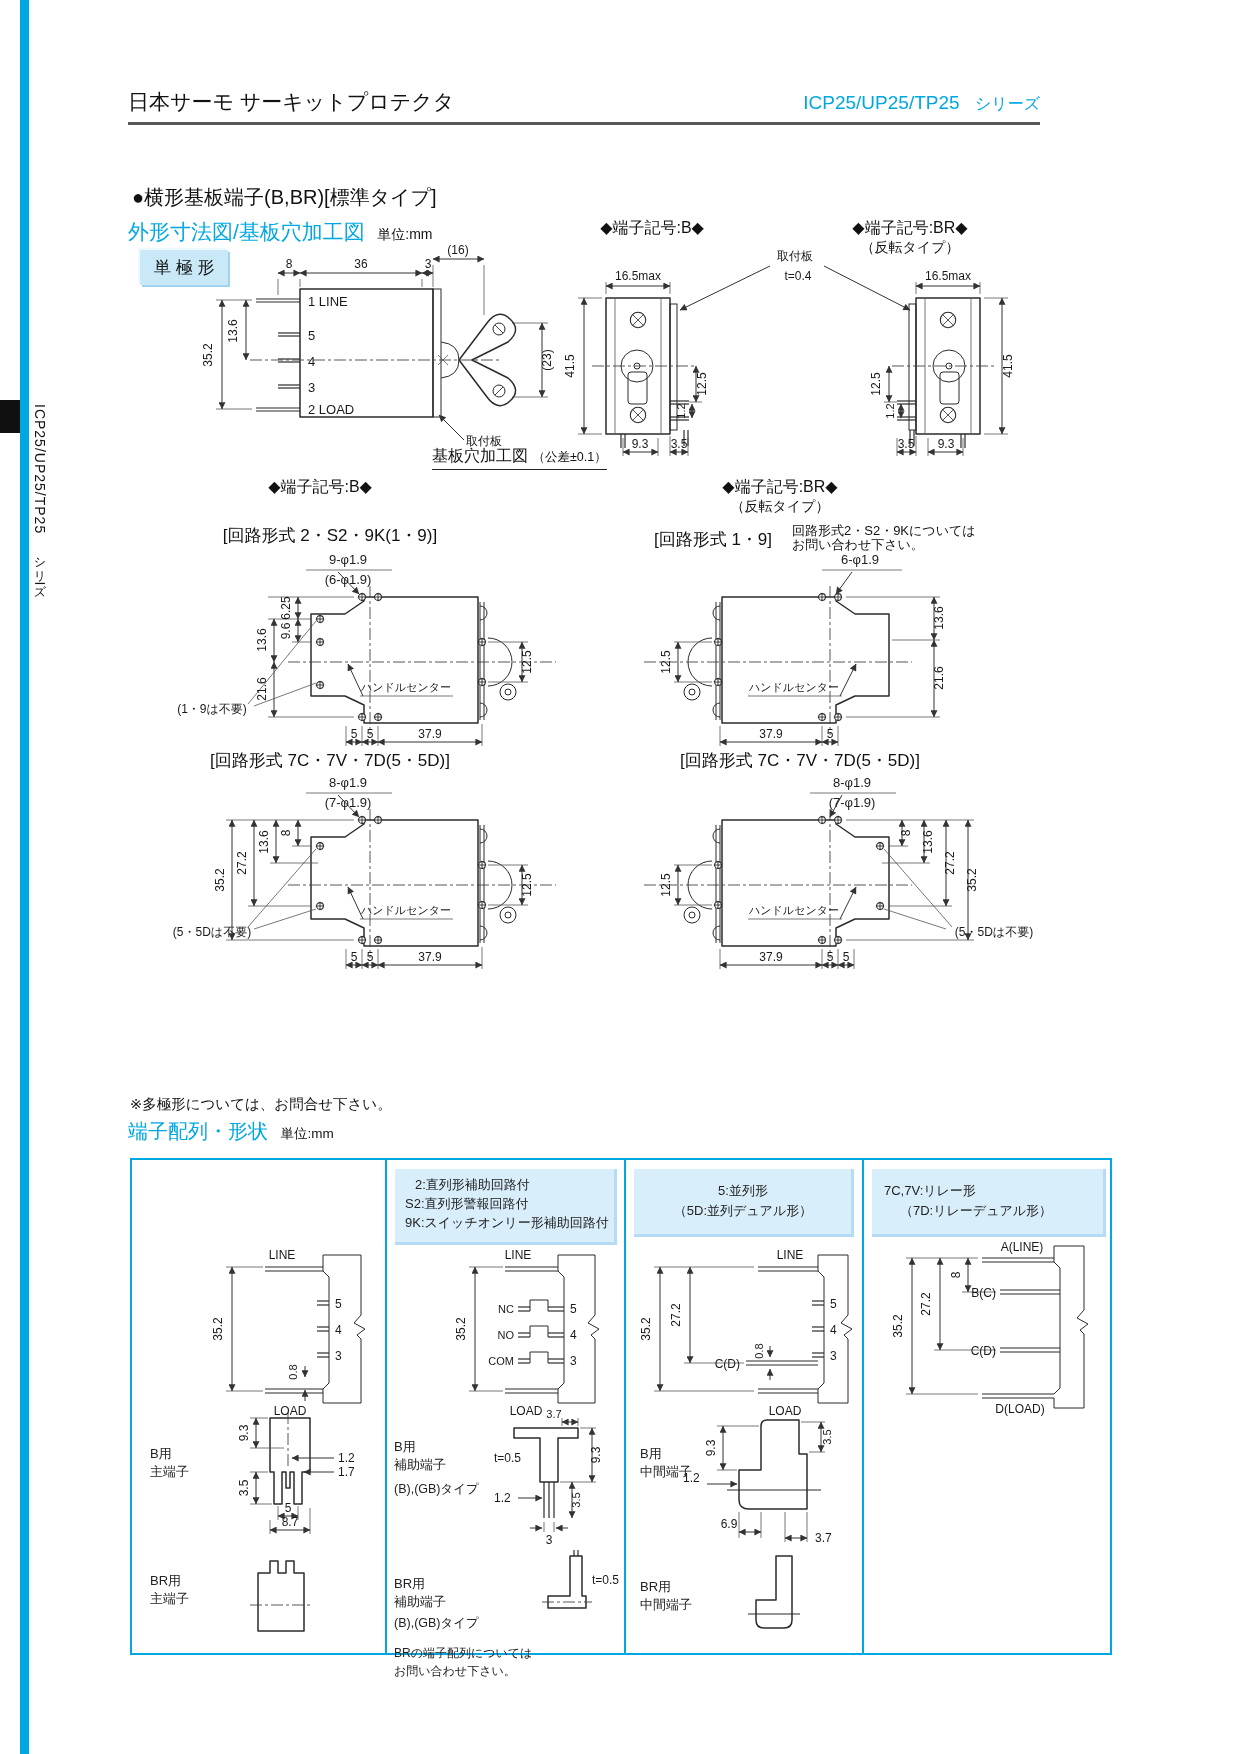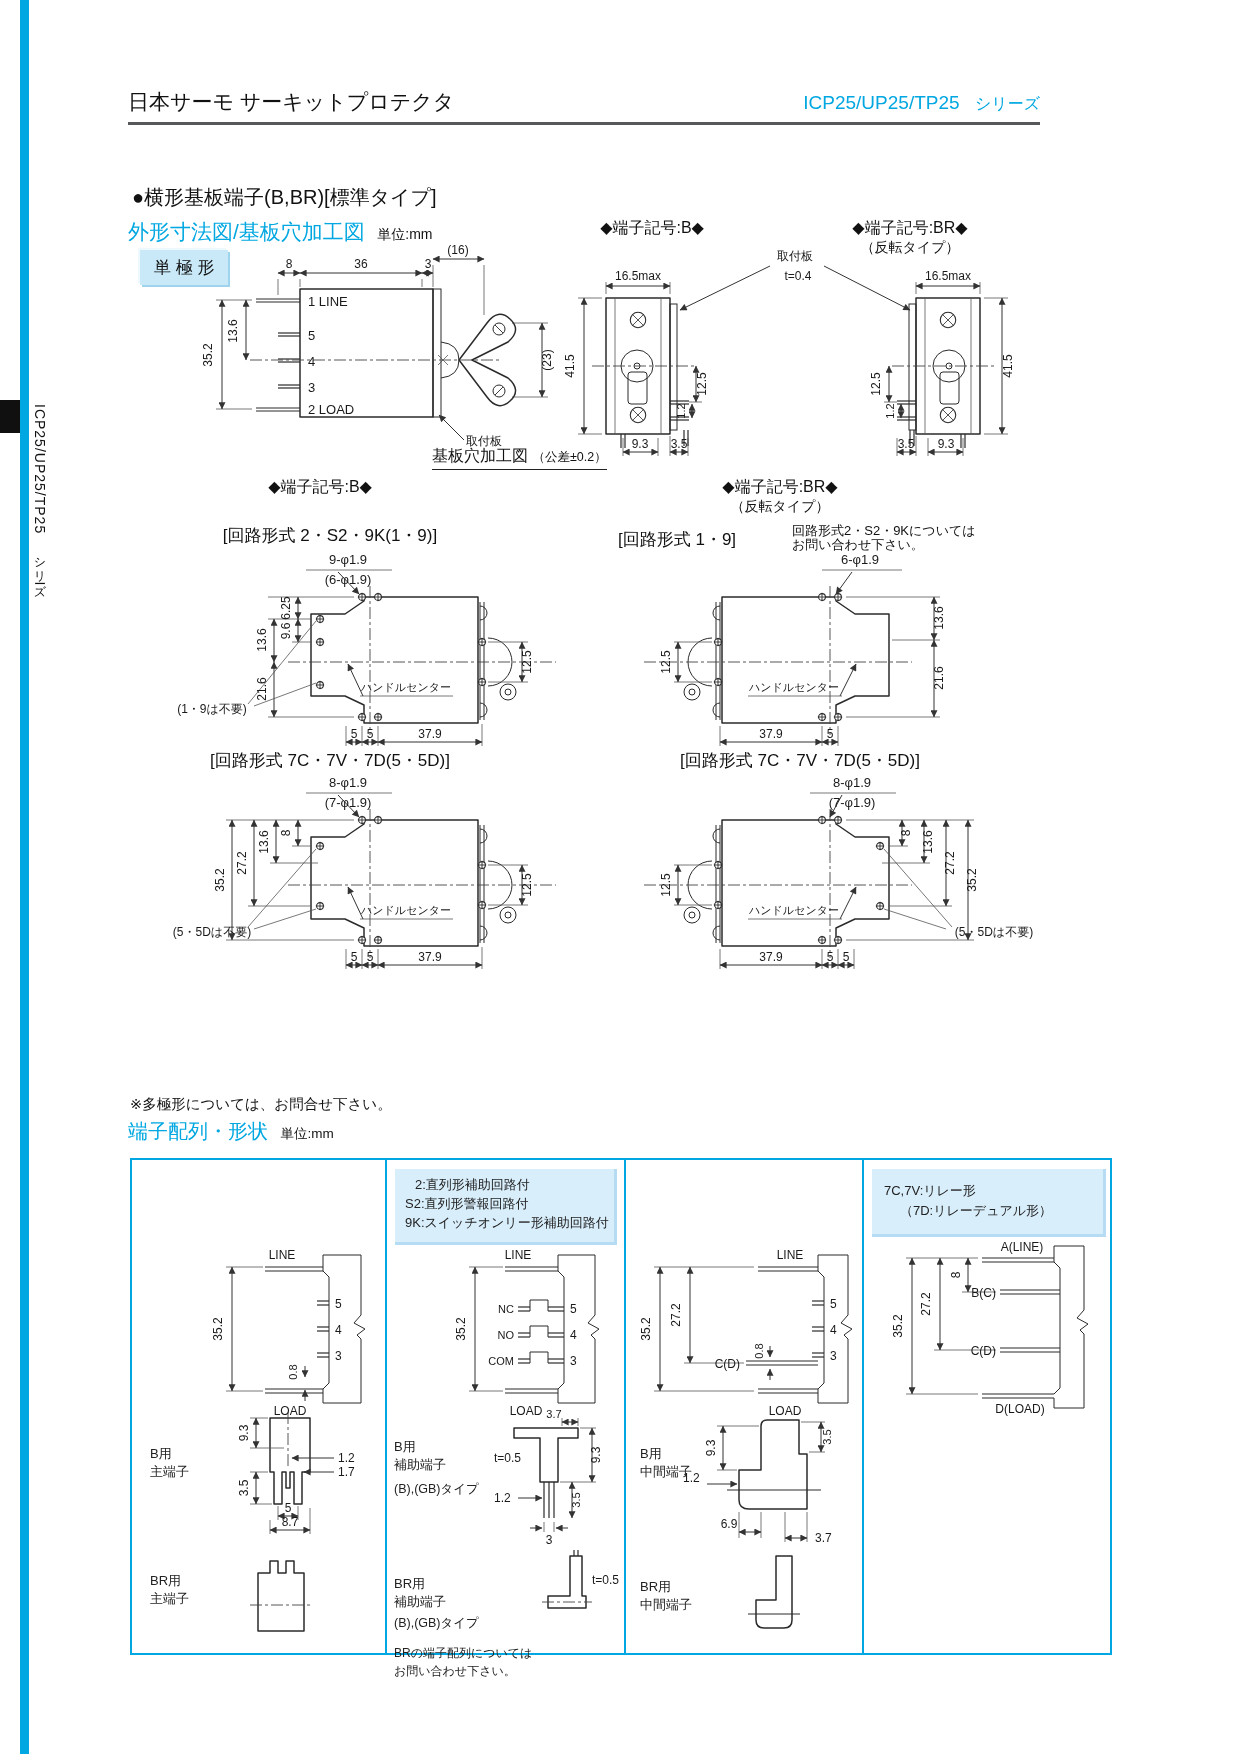--- a/index.html
+++ b/index.html
@@ -216,28 +216,28 @@
   <text x="390" y="34" text-anchor="middle">16.5max</text>
   <text transform="rotate(-90 454 120)" x="454" y="120" text-anchor="middle">41.5</text>
   <text transform="rotate(-90 322 138)" x="322" y="138" text-anchor="middle">12.5</text>
   <text transform="rotate(-90 336 165)" x="336" y="165" text-anchor="middle" class="s11">1.2</text>
   <text x="348" y="202" text-anchor="middle">3.5</text>
   <text x="388" y="202" text-anchor="middle">9.3</text>
 </svg>
 
 <div class="abs" style="left:432px;top:446px;border-bottom:1.5px solid #222;padding-bottom:2px;white-space:nowrap">
   <span class="b" style="font-size:16px">基板穴加工図</span>
-  <span style="font-size:12.5px">（公差±0.2）</span>
+  <span style="font-size:12.5px">（公差±0.1）</span>
 </div>
 
 <div class="abs b" style="left:205px;top:477px;width:230px;text-align:center;font-size:16px">◆端子記号:B◆</div>
 <div class="abs b" style="left:660px;top:477px;width:240px;text-align:center;font-size:16px">◆端子記号:BR◆</div>
 <div class="abs" style="left:660px;top:498px;width:240px;text-align:center;font-size:14px">（反転タイプ）</div>
 <div class="abs" style="left:170px;top:524px;width:320px;text-align:center;font-size:17px">[回路形式 2・S2・9K(1・9)]</div>
-<div class="abs" style="left:618px;top:528px;width:190px;text-align:left;font-size:17px">[回路形式 1・9]</div>
+<div class="abs" style="left:618px;top:528px;width:190px;text-align:center;font-size:17px">[回路形式 1・9]</div>
 <div class="abs" style="left:792px;top:524px;width:200px;font-size:13px;line-height:14px">
   <div>回路形式2・S2・9Kについては</div>
   <div>お問い合わせ下さい。</div>
 </div>
 
 <svg class="abs" style="left:148px;top:550px" width="440" height="205">
   <g>
     <path class="ol" d="M216,47 L330,47 L330,173 L216,173 L216,155 L197,146 L163,146 L163,64 L197,64 L216,51 Z"></path>
     <line class="ol2" x1="332" y1="52" x2="332" y2="170"></line>
         <line class="ol2" x1="336" y1="52" x2="336" y2="170"></line>
@@ -489,20 +489,24 @@
 
 <div class="abs" style="left:130px;top:1158px;width:982px;height:497px;border:2px solid #00a7e1">
   <div class="abs tdiv" style="left:253px"></div>
   <div class="abs tdiv" style="left:492px"></div>
   <div class="abs tdiv" style="left:730px"></div>
 
   <div class="abs hdrbox" style="left:261px;top:7px;width:224px;height:78px;padding:8px 0 0 12px;line-height:19px">
     <div style="padding-left:10px">2:直列形補助回路付</div>
     <div>S2:直列形警報回路付</div>
     <div>9K:スイッチオンリー形補助回路付</div>
+  </div>
+  <div class="abs hdrbox" style="left:500px;top:7px;width:222px;height:70px;padding-top:14px;text-align:center">
+    <div>5:並列形</div>
+    <div>（5D:並列デュアル形）</div>
   </div>
   <div class="abs hdrbox" style="left:738px;top:7px;width:236px;height:70px;padding:14px 0 0 14px">
     <div>7C,7V:リレー形</div>
     <div style="padding-left:16px">（7D:リレーデュアル形）</div>
   </div>
 
   <svg class="abs" style="left:15px;top:85px" width="230" height="172">
     <g>
       <line class="pin" x1="118" y1="22" x2="176" y2="22"></line>
           <line class="pin" x1="118" y1="26" x2="176" y2="26"></line>

